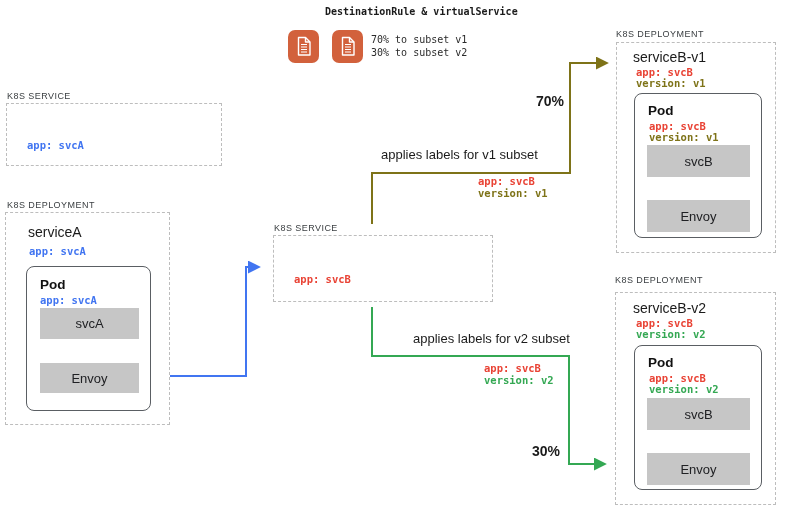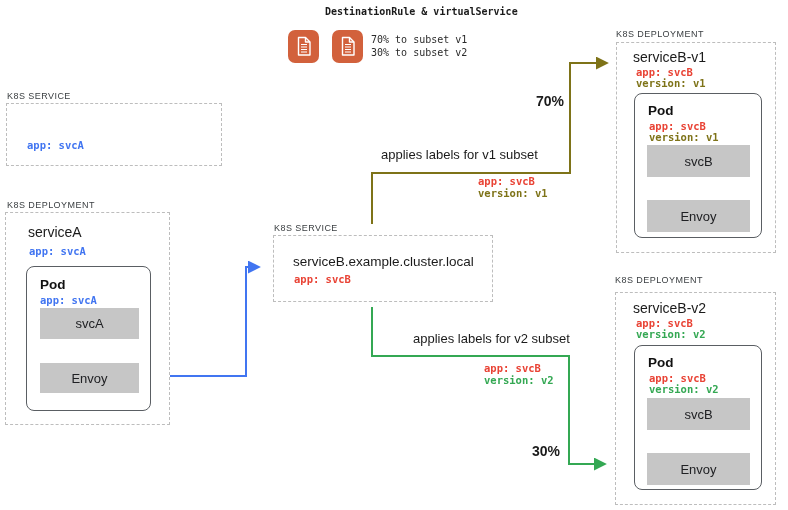--- a/index.html
+++ b/index.html
@@ -96,21 +96,20 @@
     <div class="pod-box" style="left:20px;top:53px;width:125px;height:145px;">
       <div class="pod-title" style="left:13px;top:10px;">Pod</div>
       <div class="abs mono blue" style="left:13px;top:27px;">app: svcA</div>
       <div class="container-box" style="left:13px;top:41px;width:99px;height:31px;">svcA</div>
       <div class="container-box" style="left:13px;top:96px;width:99px;height:30px;">Envoy</div>
     </div>
   </div>
 
   <div class="abs kind-label" style="left:274px;top:223px;">K8S SERVICE</div>
   <div class="dashed-box" style="left:273px;top:235px;width:220px;height:67px;">
-    <div class="abs svc-name" style="left:19px;top:18px;">serviceB.example.cluster.local</div>
     <div class="abs mono red" style="left:20px;top:37px;">app: svcB</div>
   </div>
 
   <div class="abs route-pct" style="left:536px;top:93px;">70%</div>
   <div class="abs route-caption" style="left:381px;top:147px;">applies labels for v1 subset</div>
   <div class="abs mono red" style="left:478px;top:175px;">app: svcB</div>
   <div class="abs mono olive" style="left:478px;top:187px;">version: v1</div>
 
   <div class="abs route-caption" style="left:379px;top:331px;margin-left:34px;">applies labels for v2 subset</div>
   <div class="abs mono red" style="left:484px;top:362px;">app: svcB</div>

